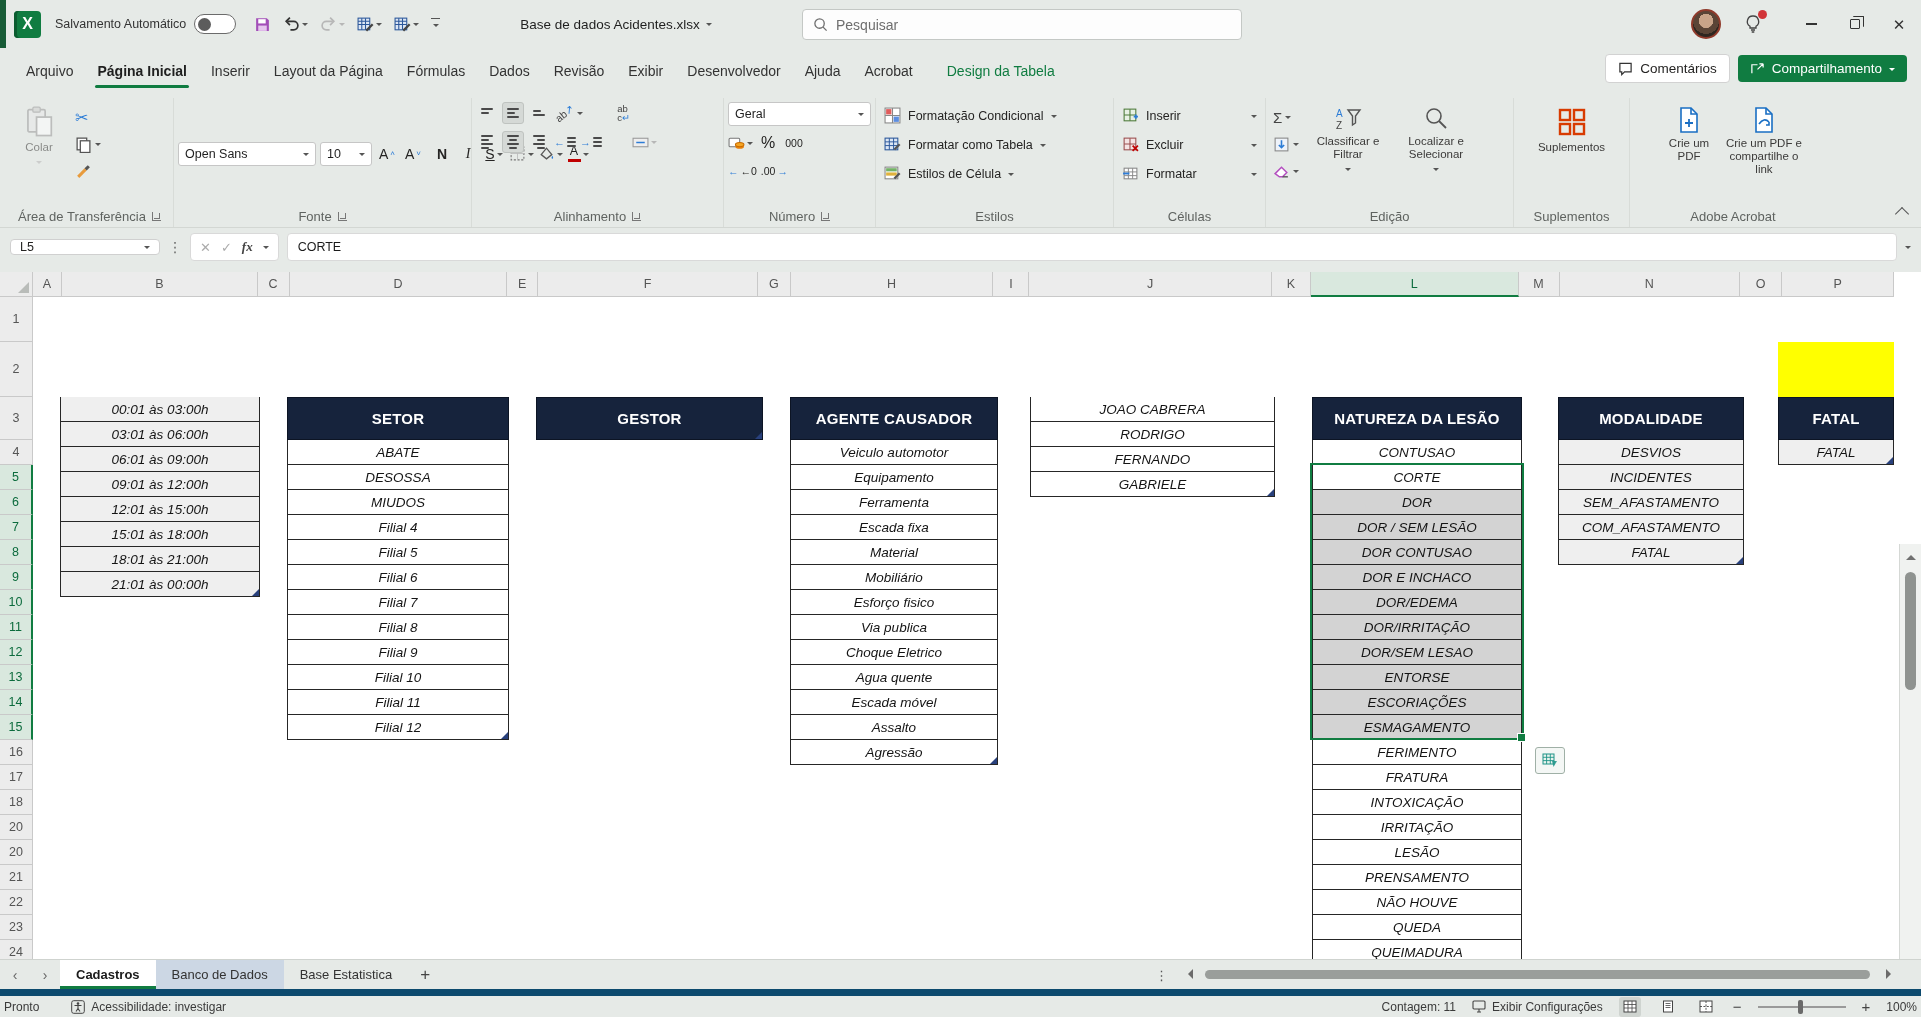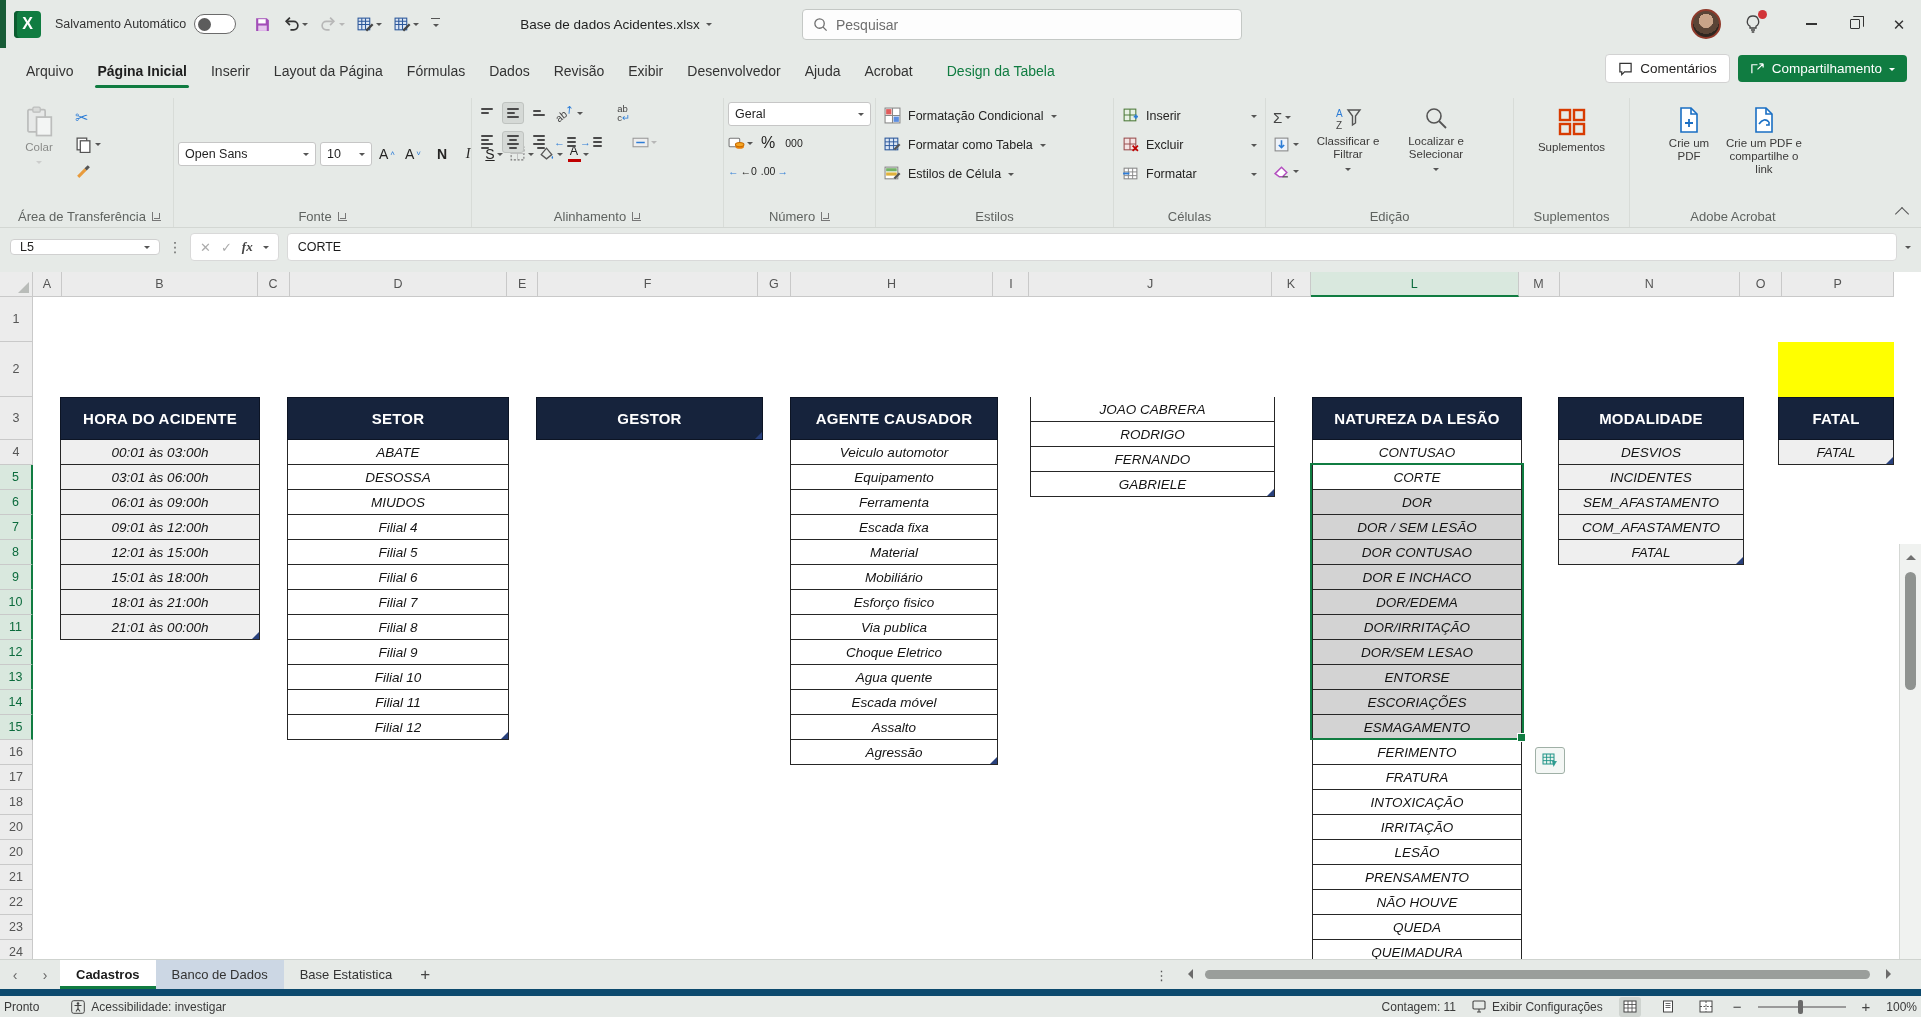--- a/index.html
+++ b/index.html
@@ -684,21 +684,20 @@
         <div class="rowhdr">21</div>
         <div class="rowhdr">22</div>
         <div class="rowhdr">23</div>
         <div class="rowhdr">24</div>
       </div>
 
     <div class="sheet">
       <div class="ycell"></div>
 
       <div class="xtable t-b shaded">
-        <div class="hd">HORA DO ACIDENTE</div>
         <div>
             <div class="cell">00:01 às 03:00h</div>
             <div class="cell">03:01 às 06:00h</div>
             <div class="cell">06:01 às 09:00h</div>
             <div class="cell">09:01 às 12:00h</div>
             <div class="cell">12:01 às 15:00h</div>
             <div class="cell">15:01 às 18:00h</div>
             <div class="cell">18:01 às 21:00h</div>
             <div class="cell">21:01 às 00:00h</div>
           </div>

